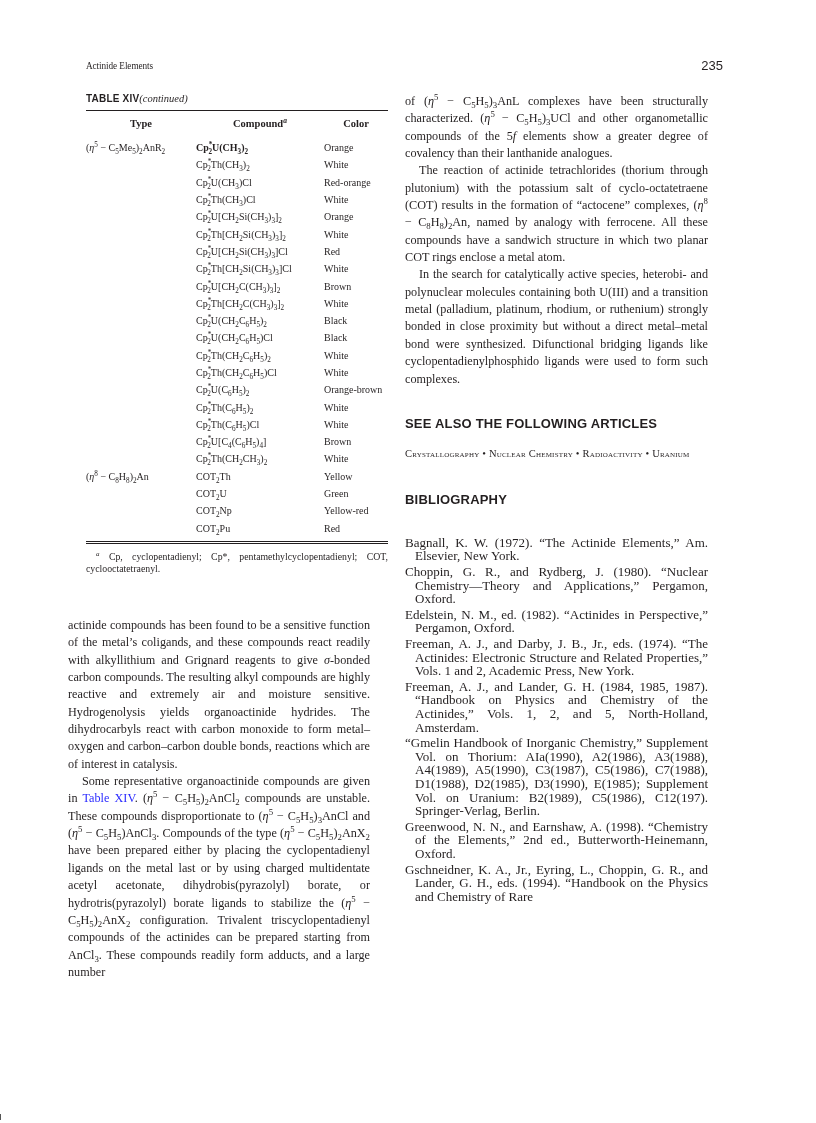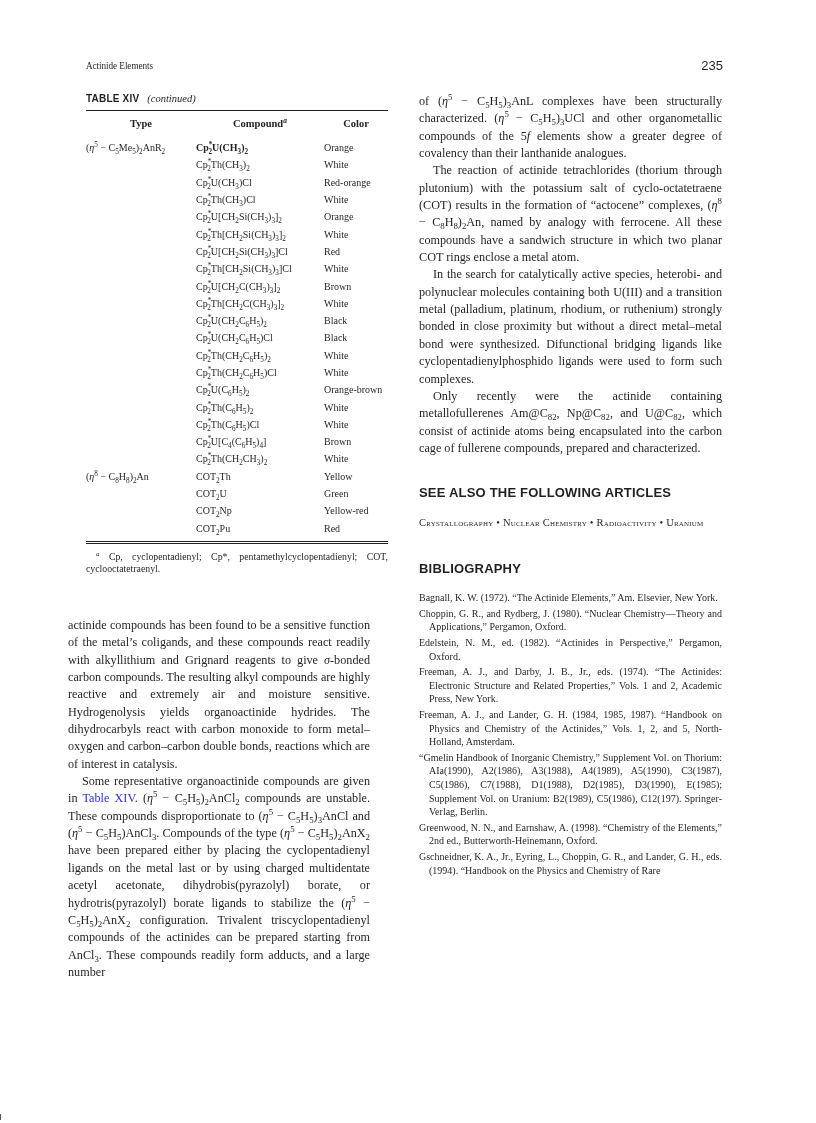--- a/index.html
+++ b/index.html
@@ -5,26 +5,26 @@
   html, body { margin: 0; padding: 0; background: #ffffff; }
   body { width: 816px; height: 1123px; position: relative; overflow: hidden;
          font-family: "Liberation Serif", "DejaVu Serif", serif; color: #231f20; }
   .running-head { position: absolute; left: 86px; top: 60px; font-size: 10.5px;
                   transform: scaleX(0.88); transform-origin: left; letter-spacing: -0.1px; }
   .page-num { position: absolute; right: 93px; top: 58px; font-family: "Liberation Sans", sans-serif;
               font-size: 13px; text-align: center; }
 
   
   .col-left { position: absolute; left: 86px; top: 93px; width: 302px; }
-  .col-right { position: absolute; left: 419px; top: 93px; width: 303px; }
+  .col-right { position: absolute; left: 405px; top: 93px; width: 303px; }
 
   .table-caption { font-family: "Liberation Sans", sans-serif; font-weight: bold; font-size: 10px;
                    letter-spacing: 0.2px; margin-bottom: 6px; }
   .table-caption .cont { font-family: "Liberation Serif", serif; font-weight: normal; font-style: italic;
-                         font-size: 10.5px; margin-left: 8px; letter-spacing: 0; }
+                         font-size: 10.5px; letter-spacing: 0; }
   .rule-thick { border-top: 1.6px solid #231f20; }
   .rule-double { border-top: 1px solid #231f20; border-bottom: 1px solid #231f20; height: 1px; }
   table.data { width: 302px; border-collapse: collapse; font-size: 10px; }
   table.data th { font-weight: bold; font-size: 10.5px; padding: 7px 0 6px 0; text-align: center; }
   table.data td { padding: 0; height: 17.3px; vertical-align: middle; white-space: nowrap; }
   .c-type { width: 110px; }
   .c-comp { width: 128px; }
   .c-color { width: 64px; }
   th.c-type { text-align: center; }
   th.c-color { text-align: center; }
@@ -36,21 +36,21 @@
   .body-text p.ind { text-indent: 14px; }
   .link { color: #2a2aff; }
   sub, sup { font-size: 0.72em; line-height: 0; }
 
   .left-body { position: absolute; left: 68px; top: 617px; width: 302px; }
 
   .section-head { font-family: "Liberation Sans", sans-serif; font-weight: bold; font-size: 13px;
                   letter-spacing: 0.2px; }
   .see-also { font-size: 10.5px; line-height: 17px; margin-top: 14px; text-align: justify; letter-spacing: 0.2px; }
   .see-also .sc { font-variant: small-caps; }
-  .bib { font-size: 10px; line-height: 13.6px; margin-top: 15px; }
+  .bib { font-size: 13px; line-height: 13.6px; margin-top: 29px; }
   .bib-item { padding-left: 10px; text-indent: -10px; text-align: justify; margin-bottom: 2px; }
   .corner-mark { position: absolute; left: 0; top: 1114px; width: 1px; height: 6px; background: #555; }
 </style>
 </head>
 <body>
 
 <div class="running-head">Actinide Elements</div>
 <div class="page-num">235</div>
 
 <div class="col-left">
@@ -191,21 +191,20 @@
 <div class="left-body body-text" id="left-body">
     <p>actinide compounds has been found to be a sensitive function of the metal’s coligands, and these compounds react readily with alkyllithium and Grignard reagents to give <i>σ</i>-bonded carbon compounds. The resulting alkyl compounds are highly reactive and extremely air and moisture sensitive. Hydrogenolysis yields organoactinide hydrides. The dihydrocarbyls react with carbon monoxide to form metal–oxygen and carbon–carbon double bonds, reactions which are of interest in catalysis.</p>
     <p class="ind">Some representative organoactinide compounds are given in <span class="link">Table XIV</span>. (<i>η</i><sup>5</sup> − C<sub>5</sub>H<sub>5</sub>)<sub>2</sub>AnCl<sub>2</sub> compounds are unstable. These compounds disproportionate to (<i>η</i><sup>5</sup> − C<sub>5</sub>H<sub>5</sub>)<sub>3</sub>AnCl and (<i>η</i><sup>5</sup> − C<sub>5</sub>H<sub>5</sub>)AnCl<sub>3</sub>. Compounds of the type (<i>η</i><sup>5</sup> − C<sub>5</sub>H<sub>5</sub>)<sub>2</sub>AnX<sub>2</sub> have been prepared either by placing the cyclopentadienyl ligands on the metal last or by using charged multidentate acetyl acetonate, dihydrobis(pyrazolyl) borate, or hydrotris(pyrazolyl) borate ligands to stabilize the (<i>η</i><sup>5</sup> − C<sub>5</sub>H<sub>5</sub>)<sub>2</sub>AnX<sub>2</sub> configuration. Trivalent triscyclopentadienyl compounds of the actinides can be prepared starting from AnCl<sub>3</sub>. These compounds readily form adducts, and a large number</p>
   </div>
 
 <div class="col-right">
   <div class="body-text" id="right-body">
       <p>of (<i>η</i><sup>5</sup> − C<sub>5</sub>H<sub>5</sub>)<sub>3</sub>AnL complexes have been structurally characterized. (<i>η</i><sup>5</sup> − C<sub>5</sub>H<sub>5</sub>)<sub>3</sub>UCl and other organometallic compounds of the 5<i>f</i> elements show a greater degree of covalency than their lanthanide analogues.</p>
       <p class="ind">The reaction of actinide tetrachlorides (thorium through plutonium) with the potassium salt of cyclo-octatetraene (COT) results in the formation of “actocene” complexes, (<i>η</i><sup>8</sup> − C<sub>8</sub>H<sub>8</sub>)<sub>2</sub>An, named by analogy with ferrocene. All these compounds have a sandwich structure in which two planar COT rings enclose a metal atom.</p>
       <p class="ind">In the search for catalytically active species, heterobi- and polynuclear molecules containing both U(III) and a transition metal (palladium, platinum, rhodium, or ruthenium) strongly bonded in close proximity but without a direct metal–metal bond were synthesized. Difunctional bridging ligands like cyclopentadienylphosphido ligands were used to form such complexes.</p>
-      <p class="ind">Only recently were the actinide containing metallofullerenes Am@C<sub>82</sub>, Np@C<sub>82</sub>, and U@C<sub>82</sub>, which consist of actinide atoms being encapsulated into the carbon cage of fullerene compounds, prepared and characterized.</p>
     </div>
 
   <div class="section-head" style="margin-top:28px;">SEE ALSO THE FOLLOWING ARTICLES</div>
   <div class="see-also" id="see-also-list"><span class="sc">Crystallography</span><span> • </span><span class="sc">Nuclear Chemistry</span><span> • </span><span class="sc">Radioactivity</span><span> • </span><span class="sc">Uranium</span></div>
 
   <div class="section-head" style="margin-top:30px;">BIBLIOGRAPHY</div>
   <div class="bib" id="bib-list">
       <div class="bib-item">Bagnall, K. W. (1972). “The Actinide Elements,” Am. Elsevier, New York.</div>
       <div class="bib-item">Choppin, G. R., and Rydberg, J. (1980). “Nuclear Chemistry—Theory and Applications,” Pergamon, Oxford.</div>
       <div class="bib-item">Edelstein, N. M., ed. (1982). “Actinides in Perspective,” Pergamon, Oxford.</div>

